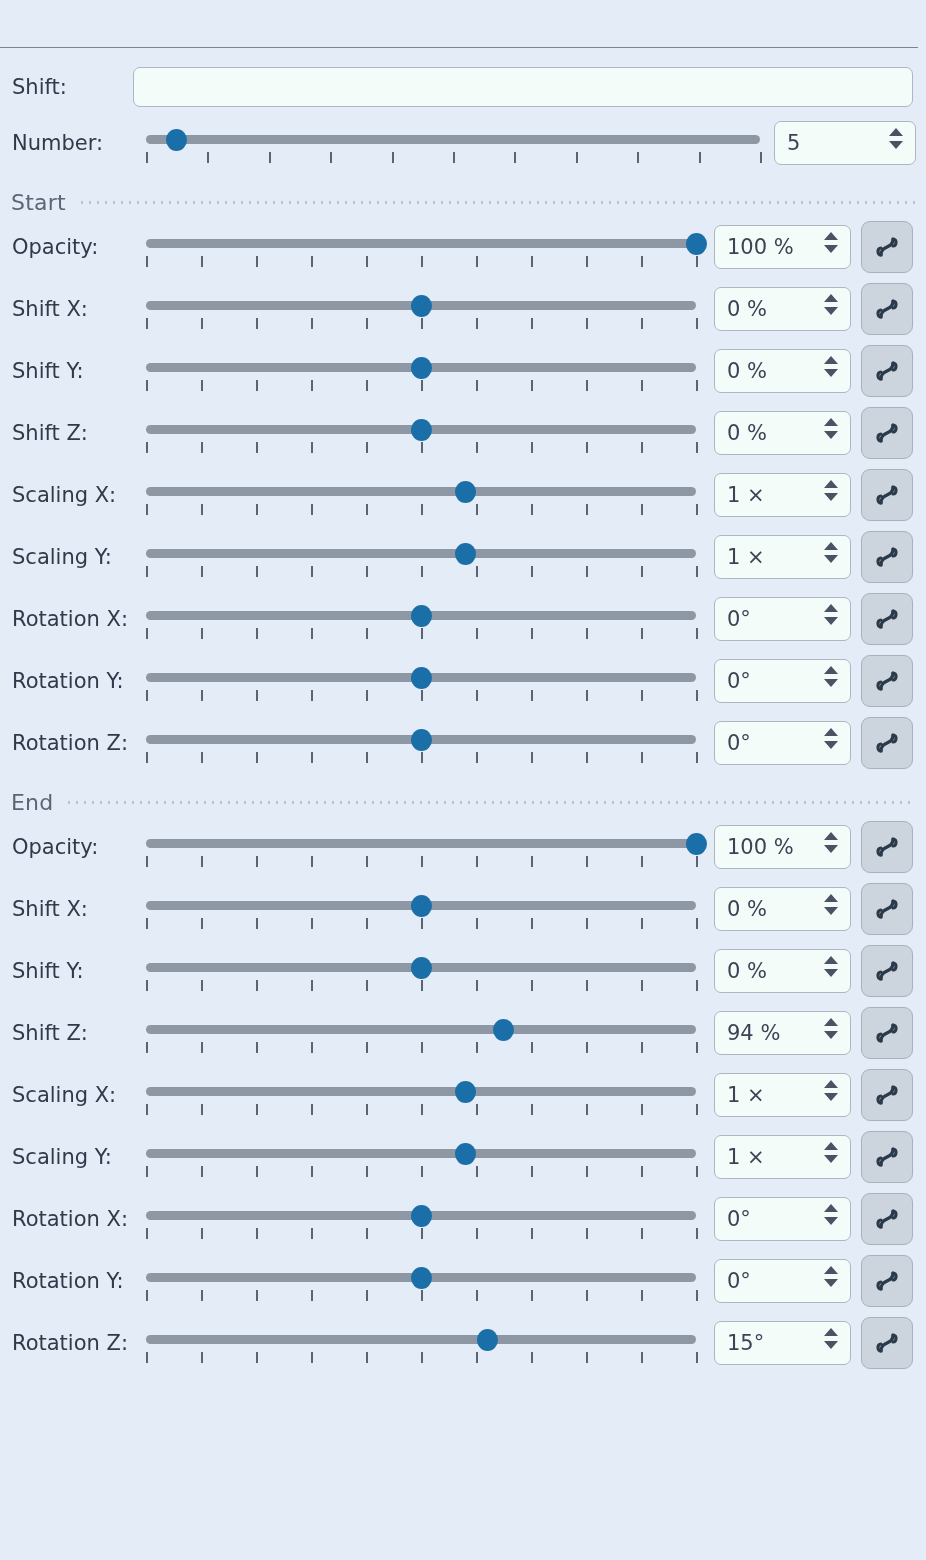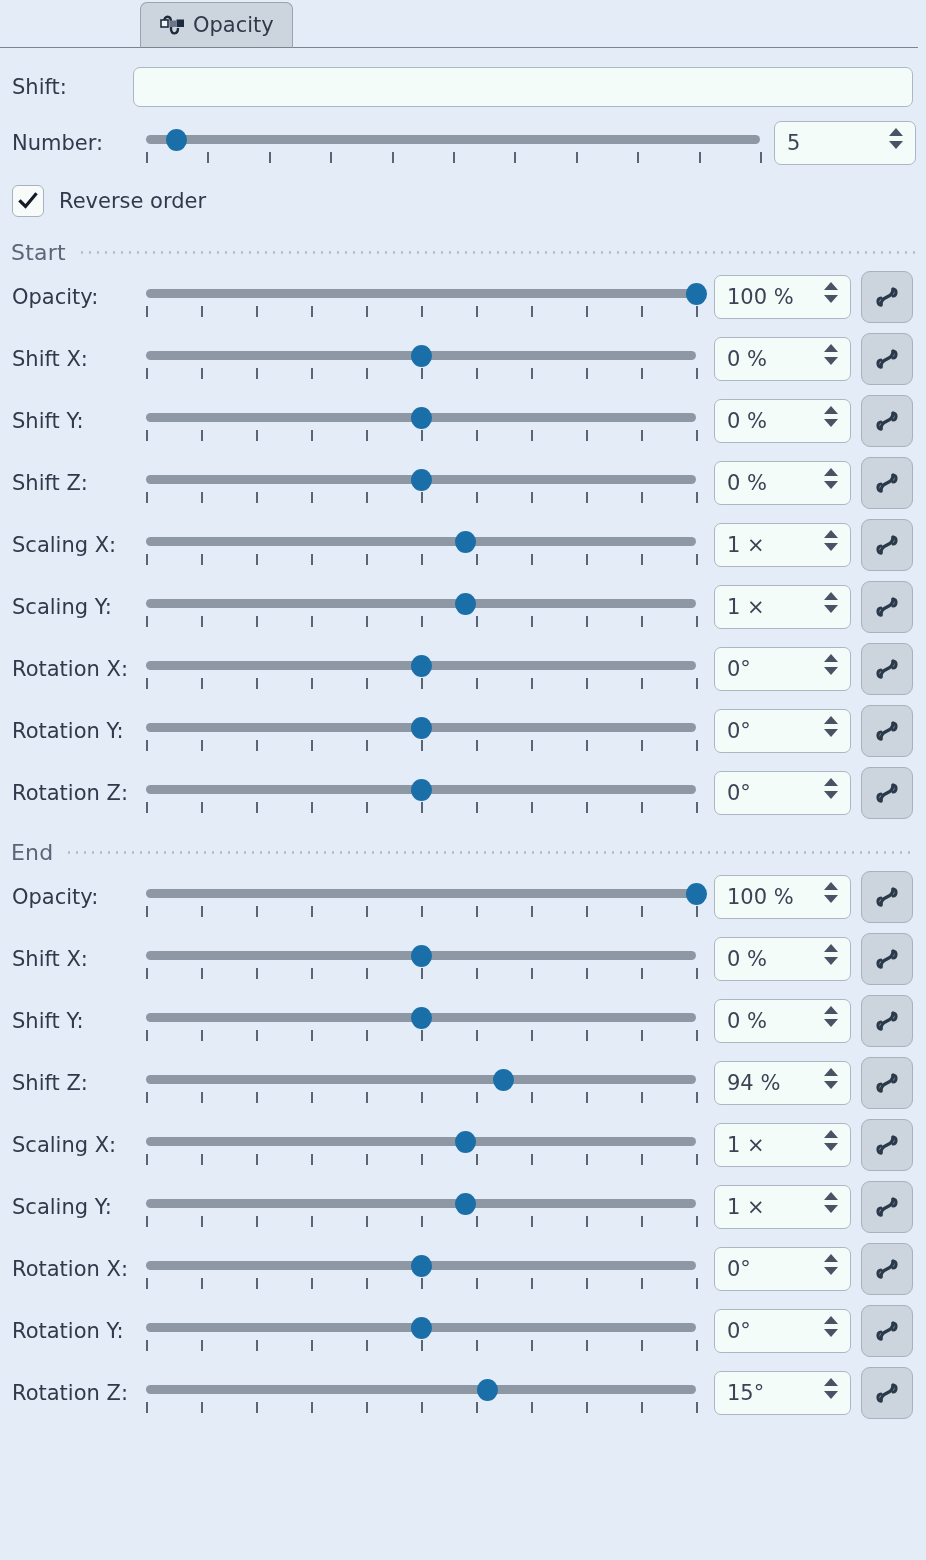--- a/index.html
+++ b/index.html
@@ -150,31 +150,20 @@
   }
   .check-label { font-size:21px; }
 </style>
 </head>
 <body>
 
 <div class="tabbar">
   <div class="tabbar-line"></div>
 
 
-  <div class="tab inactive">
-    <span class="tab-icon">
-      <svg class="tab-icon" viewBox="0 0 26 24">
-        <path d="M5 9 C5 2, 12 2, 12 9 L12 16 C12 22, 19 22, 19 15" fill="none" stroke="#1d2c3d" stroke-width="2.4"></path>
-        <rect x="2" y="7" width="7" height="7" fill="#f0f3f7" stroke="#1d2c3d" stroke-width="1.6"></rect>
-        <rect x="10.5" y="7.5" width="6.5" height="6.5" fill="#6b7787"></rect>
-        <rect x="17.5" y="6.5" width="7.5" height="7.5" fill="#1d2c3d"></rect>
-      </svg>
-    </span>
-    <span>Opacity</span>
-  </div>
 </div>
 
 <div class="name-row">
   <div class="name-label">Shift:</div>
   <input class="name-input" type="text" placeholder="" style="">
 </div>
 
 <div id="body-root">
     <div class="row">
       <div class="row-label">Number:</div>
@@ -196,28 +185,20 @@
         <div class="slider-handle" style="left: 5%;"></div>
       </div>
       <div class="spin num-spin">
         <div class="spin-value">5</div>
         <div class="spin-arrows">
           <b class="up"></b>
           <b class="down"></b>
         </div>
       </div>
     </div>
-    <div class="check-row">
-      <div class="checkbox">
-        <svg width="22" height="22" viewBox="0 0 22 22">
-          <path d="M3.5 11.5 L8.5 16.5 L18.5 4.5" fill="none" stroke="#141b26" stroke-width="3.2" stroke-linecap="square"></path>
-        </svg>
-      </div>
-      <div class="check-label">Reverse order</div>
-    </div>
     <div class="section">
       <div class="section-title">Start</div>
       <div class="section-rule"></div>
     </div>
     <div class="row">
       <div class="row-label">Opacity:</div>
       <div class="slider">
         <div class="slider-track"></div>
         <div class="slider-ticks">
           <i style="left: 0%;"></i>

